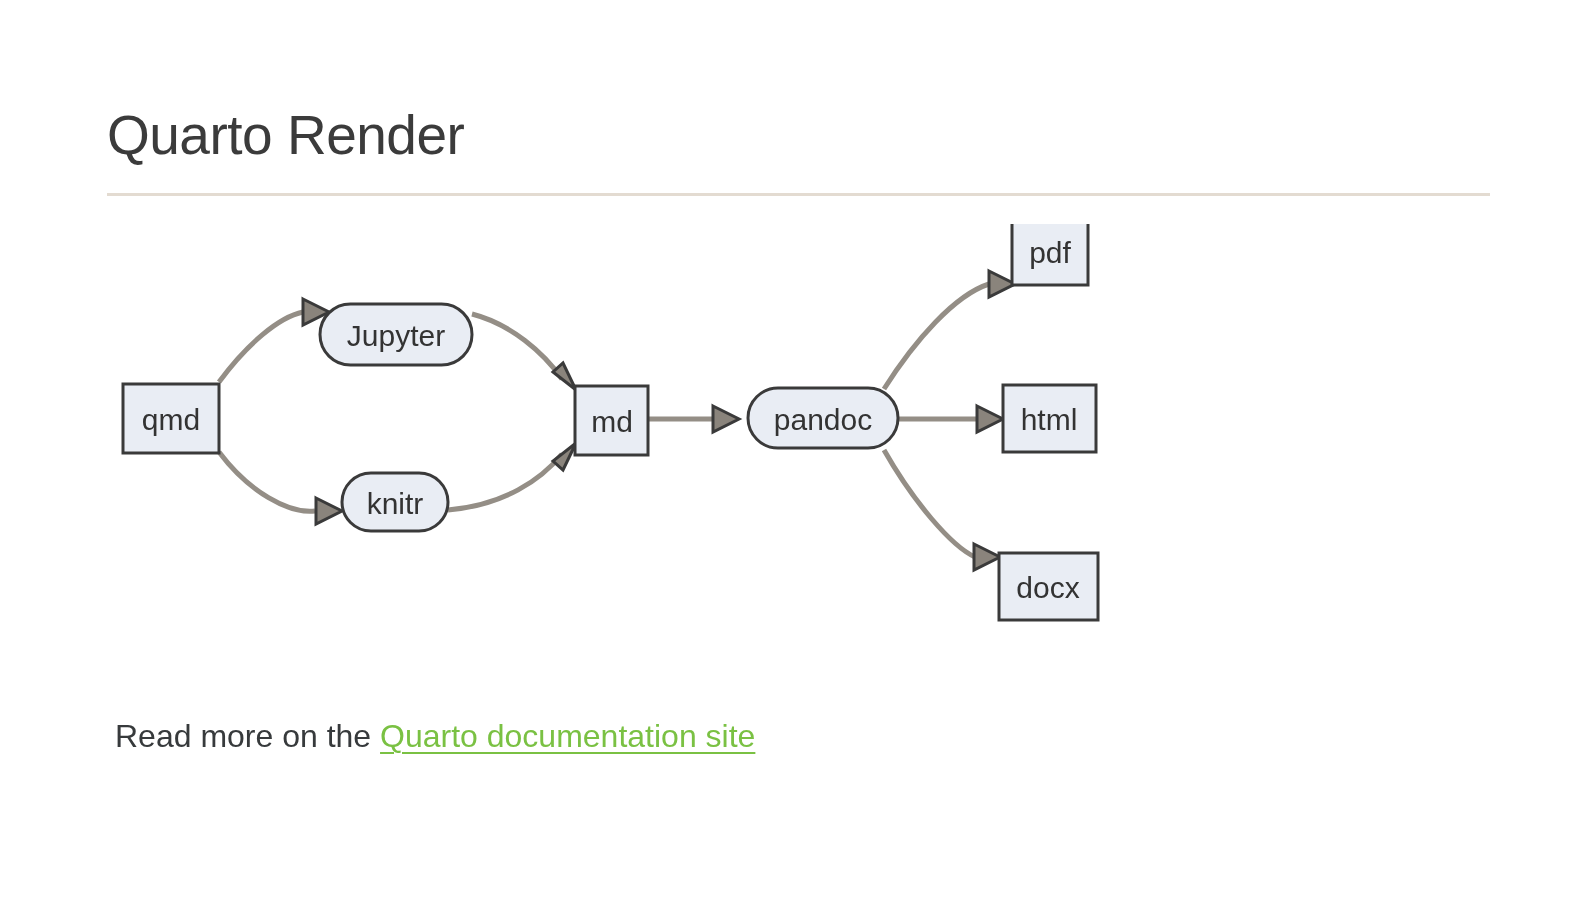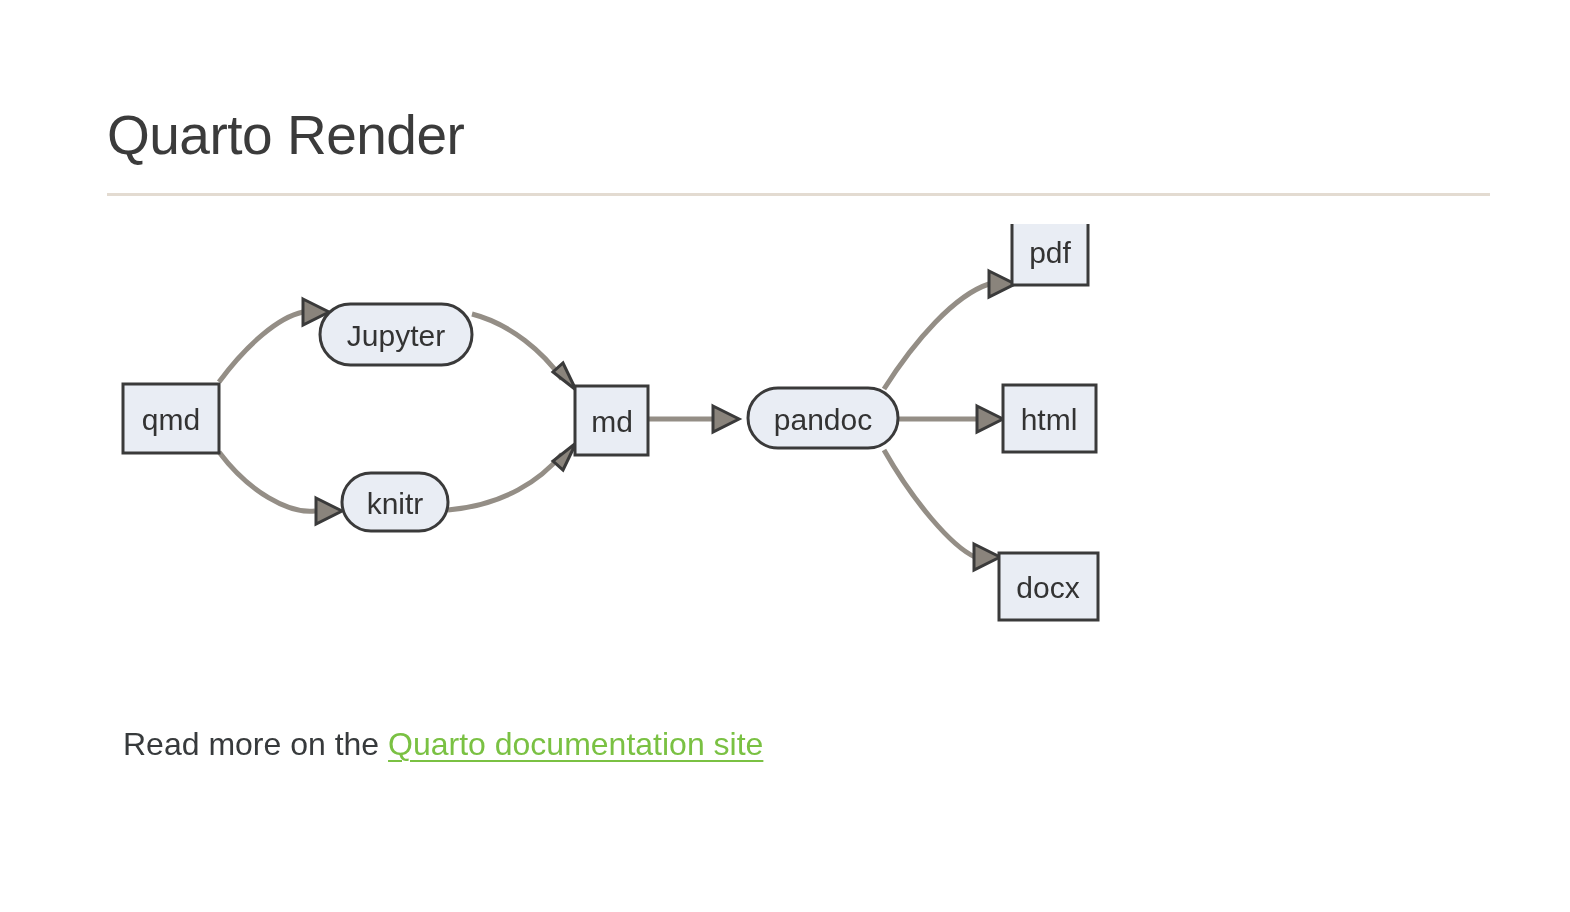--- a/index.html
+++ b/index.html
@@ -69,21 +69,21 @@
     stroke-width: 5;
     stroke-linecap: butt;
   }
   .arrow-head {
     fill: #8a847c;
     stroke: #3a3a3a;
     stroke-width: 3;
     stroke-linejoin: miter;
   }
   .read-more {
-    margin: 16px;
+    margin: 8px;
     padding-top: 12px;
     font-size: 32px;
     line-height: 1.4;
     color: #373a3c;
     font-family: "Liberation Sans", sans-serif;
   }
   .doc-link {
     color: #7ac143;
     text-decoration: underline;
     text-decoration-color: #7ac143;

